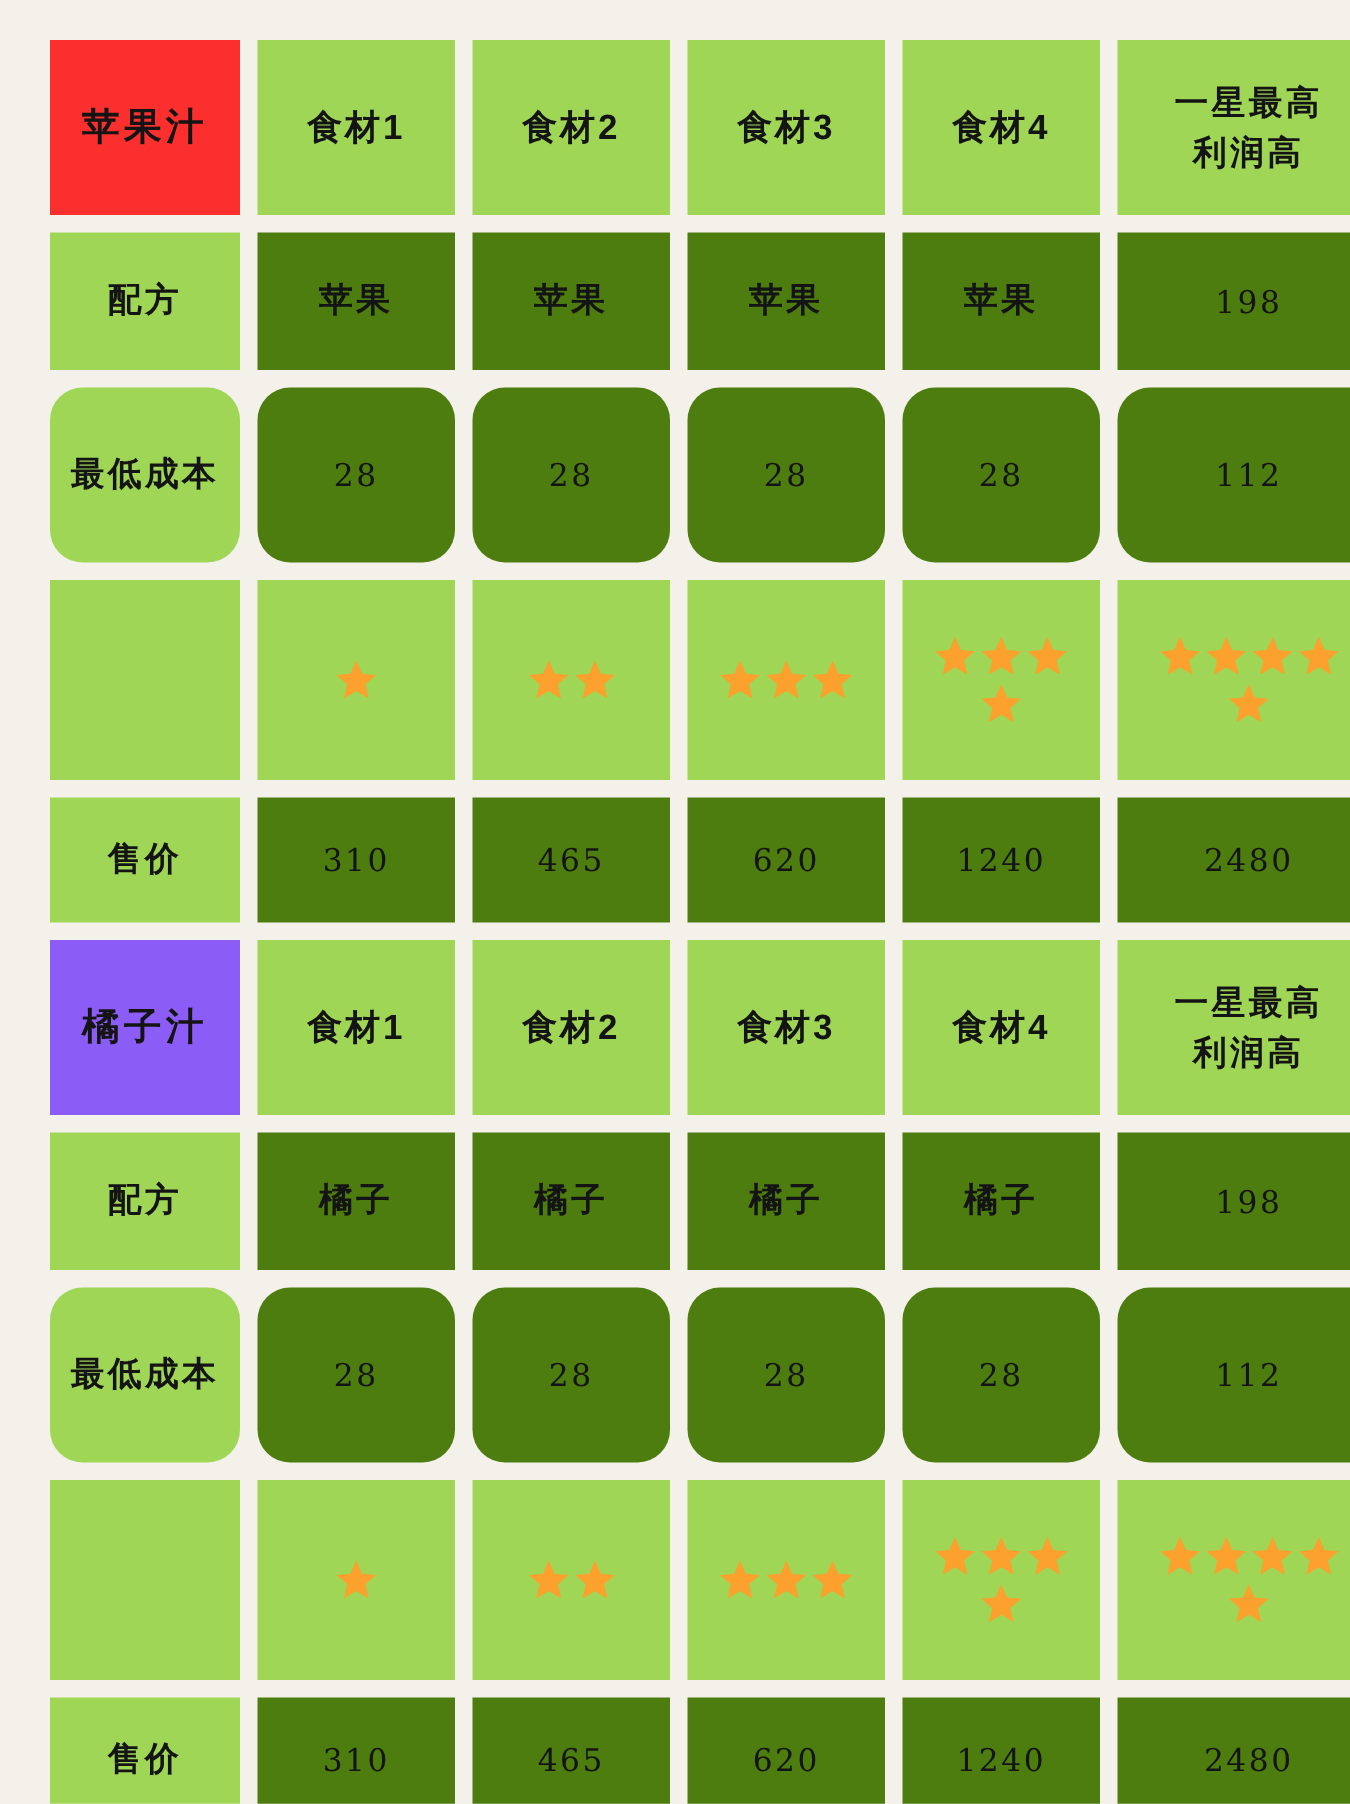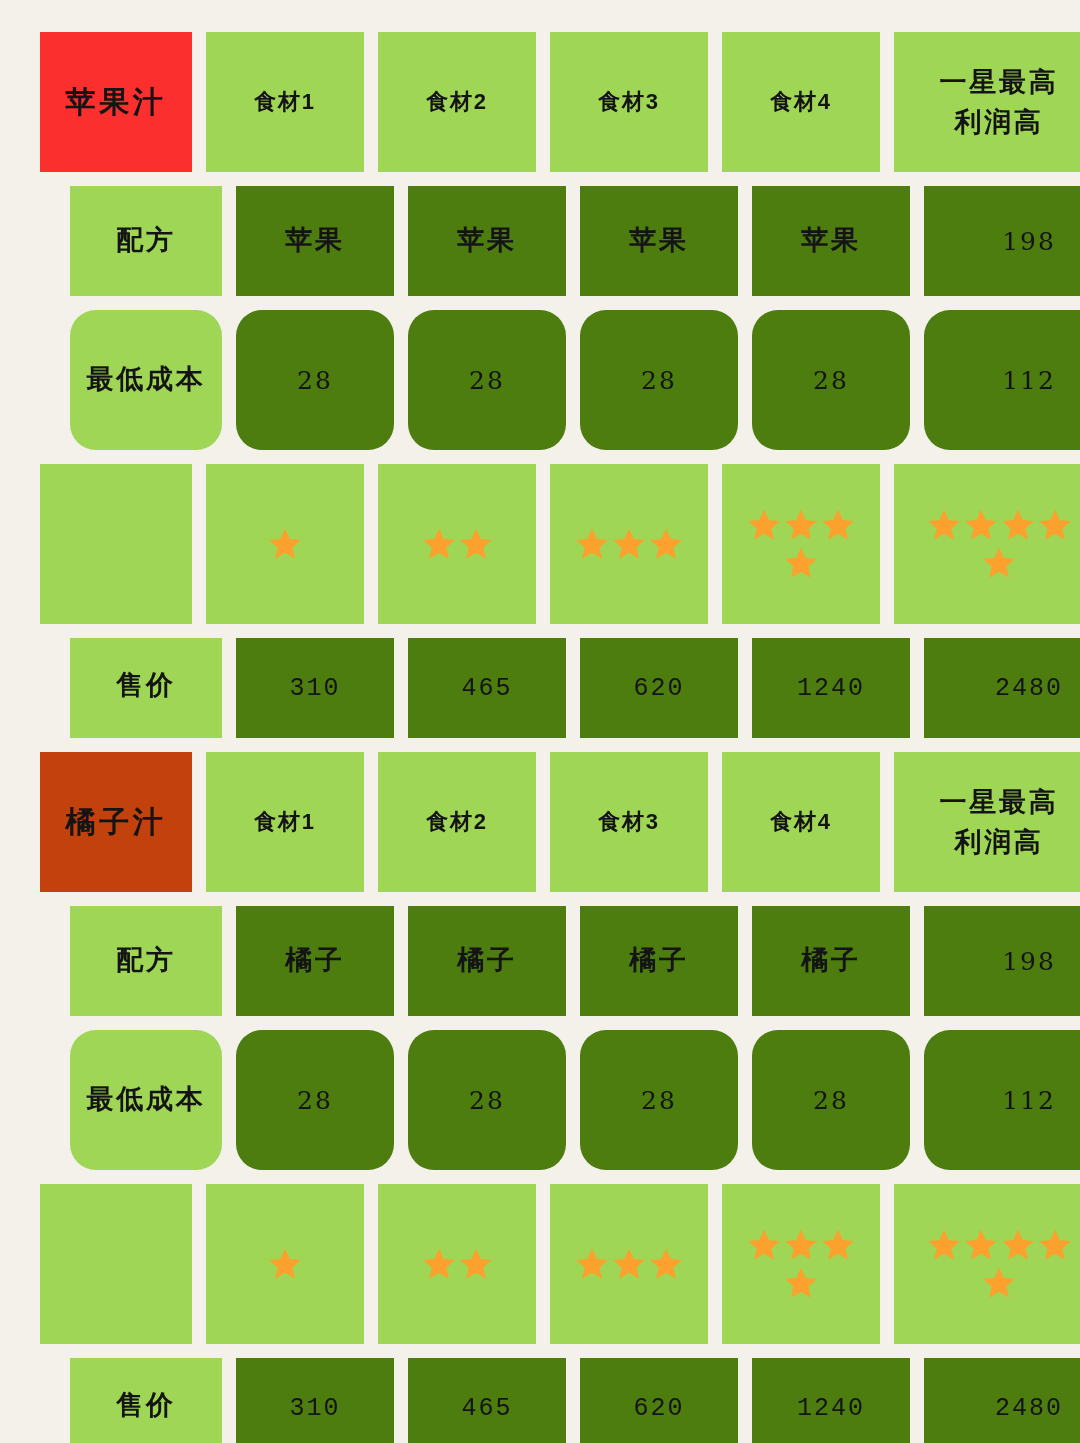--- a/index.html
+++ b/index.html
@@ -40,54 +40,53 @@
   }
   
   .c-label { flex: 0 0 152px; }
   .c-data  { flex: 0 0 158px; }
   .c-last  { flex: 0 0 210px; }
 
   
   .bg-green  { background: #A0D655; }
   .bg-light  { background: #4d7c0f; }
   .bg-red    { background: #FC2F2F; }
-  .bg-orange { background: #c2410c; }
+  .bg-orange { background: #8b5cf6; }
 
   
   .r-head  .cell { height: 140px; }
   .r-form  .cell { height: 110px; }
   .r-cost  .cell { height: 140px; border-radius: 26px; }
   .r-stars .cell { height: 160px; }
-  .r-price .cell { height: 100px; font-family: Liberation Mono, monospace; }
+  .r-price .cell { height: 100px; }
 
   
   .t-title {
     font-size: 30px;
     font-weight: 700;
     letter-spacing: 0.12em;
   }
   .t-head {
-    font-size: 22px;
+    font-size: 28px;
     font-weight: 700;
     letter-spacing: 0.08em;
   }
   .t-head-two {
     font-size: 27px;
     font-weight: 700;
     letter-spacing: 0.10em;
     line-height: 1.5;
     white-space: pre-line;
   }
   .t-label {
     font-size: 27px;
     font-weight: 700;
     letter-spacing: 0.10em;
     line-height: 1.45;
     padding: 0 10px;
-    margin-left: 30px;
   }
   .t-value {
     font-size: 27px;
     font-weight: 600;
     letter-spacing: 0.10em;
   }
   .t-num {
     font-size: 25px;
     font-weight: 500;
     letter-spacing: 0.08em;

